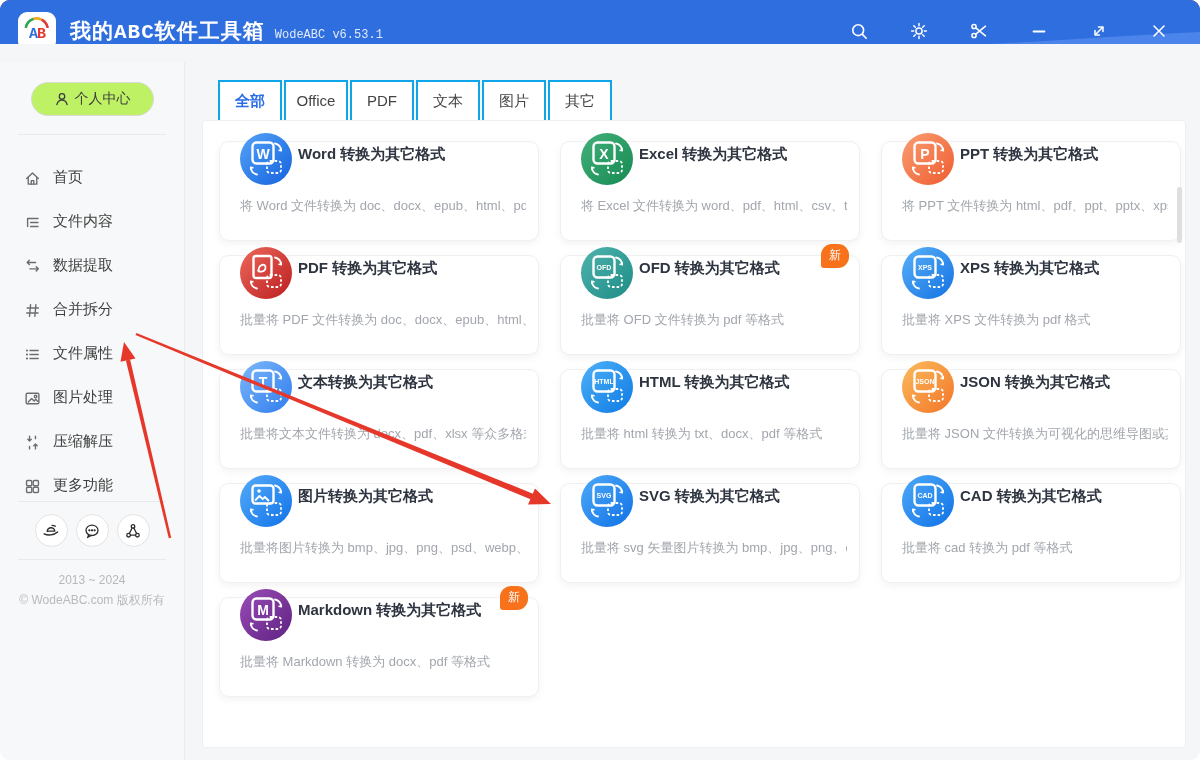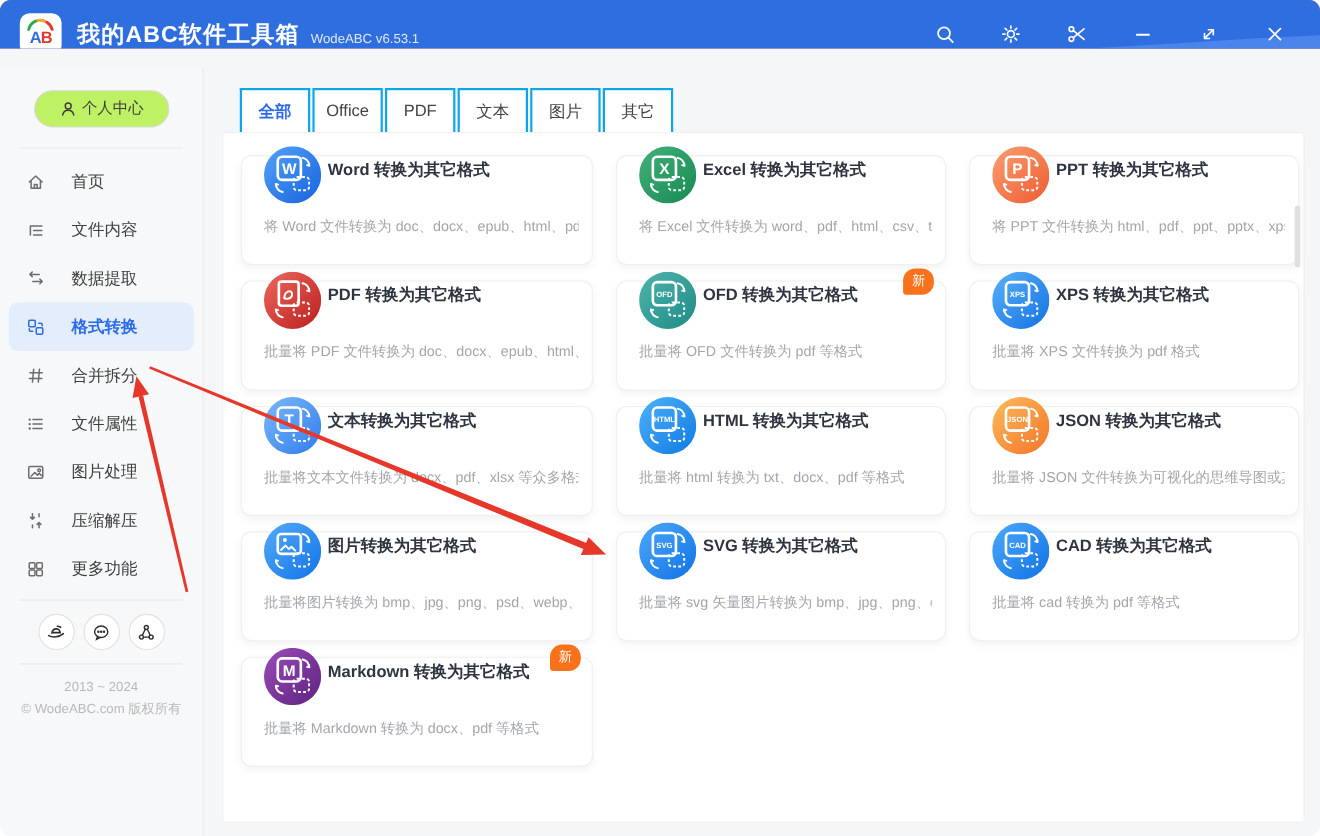--- a/index.html
+++ b/index.html
@@ -1,38 +1,38 @@
 <!DOCTYPE html>
 <html><head>
 <meta charset="utf-8">
 <style>
   * { margin:0; padding:0; box-sizing:border-box; }
   html,body { width:1200px; height:760px; font-family:"Liberation Sans","DejaVu Sans",sans-serif; background:#ffffff; overflow:hidden; }
   #app { position:relative; width:1200px; height:760px; border-radius:10px; overflow:hidden; background:#f5f6f8; }
 
   
-  #titlebar { position:absolute; left:0; top:0; width:1200px; height:44px; background:#ef4444; overflow:hidden; }
+  #titlebar { position:absolute; left:0; top:0; width:1200px; height:44px; background:#701a75; overflow:hidden;font-family:Liberation Mono, monospace; }
   #titlebar .wave { position:absolute; left:0; top:0; width:1200px; height:62px; }
   .tb-content { position:absolute; left:0; top:0; width:100%; height:62px; display:flex; align-items:center; padding:0 18px; }
   .logo { width:38px; height:38px; background:#ffffff; border-radius:9px; display:flex; align-items:center; justify-content:center; position:relative; flex:0 0 auto; }
   .logo .ab { font-weight:bold; font-size:15px; letter-spacing:-1px; margin-top:6px; }
   .logo .ab .a{ color:#2f6ede; } .logo .ab .b{ color:#e23a2e; }
   .logo svg { position:absolute; top:4px; left:5px; }
   .app-title { color:#ffffff; font-size:21px; font-weight:bold; margin-left:14px; letter-spacing:1px;text-align:center; }
   .app-version { color:rgba(255,255,255,.85); font-size:12px; margin-left:10px; margin-top:8px; }
   .tb-icons { margin-left:auto; display:flex; align-items:center; gap:34px; padding-right:10px; }
   .tb-btn { width:26px; height:26px; display:flex; align-items:center; justify-content:center; cursor:pointer; color:#fff; }
 
   
   #sidebar { position:absolute; left:0; top:62px; width:185px; height:698px; background:#f7f8f9; border-right:1px solid #ececec; display:flex; flex-direction:column; }
   .profile-wrap { padding:20px 0 18px 0; display:flex; justify-content:center; }
   .profile-btn { display:flex; align-items:center; gap:5px; border:1px solid #d9d9d9; background:#bef264; color:#3c3c3c; border-radius:17px; padding:7px 22px; font-size:14px; cursor:pointer; }
   .side-divider { height:1px; background:#e9e9e9; margin:0 18px; }
   .nav { padding:8px 0 0 0; }
-  .nav-item { display:flex; align-items:center; gap:24px; height:44px; padding:0 10px 0 24px; font-size:15px; color:#3f3f3f; cursor:pointer; }
+  .nav-item { display:flex; align-items:flex-end; gap:12px; height:44px; padding:0 10px 0 24px; font-size:15px; color:#3f3f3f; cursor:pointer; }
   .nav-item .nicon { width:17px; height:17px; color:#6d6d6d; display:flex; align-items:center; }
   .nav-item.active { background:#e3edfc; color:#2a6ce8; margin:0 8px 0 8px; padding-left:16px; border-radius:8px; font-weight:bold; }
   .nav-item.active .nicon { color:#2a6ce8; }
   .circle-row { display:flex; justify-content:center; gap:8px; padding:12px 0; }
   .circle-btn { width:33px; height:33px; border-radius:50%; background:#fff; border:1px solid #e2e2e2; display:flex; align-items:center; justify-content:center; color:#3a3a3a; cursor:pointer; }
   .copyright { text-align:center; color:#b9b9b9; font-size:12px; line-height:20px; padding-top:10px; }
 
   
   #main { position:absolute; left:186px; top:62px; width:1014px; height:698px; background:#f5f6f8; }
   .tabs { position:absolute; left:32px; top:18px; display:flex; gap:2px; }
@@ -145,31 +145,20 @@
           <span>文件内容</span>
         </div>
         <div class="nav-item">
           <span class="nicon">
             <svg width="17" height="17" viewBox="0 0 16 16" fill="none" stroke="currentColor" stroke-width="1.3" stroke-linecap="round" stroke-linejoin="round">
               <path d="M11 4.2H3M5 2.2 3 4.2l2 2"></path>
               <path d="M5.5 10.2h8M11.5 8.2l2 2-2 2"></path>
             </svg>
           </span>
           <span>数据提取</span>
-        </div>
-        <div class="nav-item active">
-          <span class="nicon">
-            <svg width="17" height="17" viewBox="0 0 16 16" fill="none" stroke="currentColor" stroke-width="1.3" stroke-linecap="round" stroke-linejoin="round">
-              <rect x="2" y="2" width="5.6" height="5.6" rx="1"></rect>
-              <rect x="8.4" y="8.4" width="5.6" height="5.6" rx="1"></rect>
-              <path d="M10.6 4.6h1.9a1 1 0 0 1 1 1v1.2"></path>
-              <path d="M5.4 11.4H3.5a1 1 0 0 1-1-1V9.2"></path>
-            </svg>
-          </span>
-          <span>格式转换</span>
         </div>
         <div class="nav-item">
           <span class="nicon">
             <svg width="17" height="17" viewBox="0 0 16 16" fill="none" stroke="currentColor" stroke-width="1.3" stroke-linecap="round" stroke-linejoin="round">
               <path d="M6.2 2.5 5.2 13.5M11.2 2.5 10.2 13.5M3 5.6h10.6M2.6 10.4h10.6"></path>
             </svg>
           </span>
           <span>合并拆分</span>
         </div>
         <div class="nav-item">

